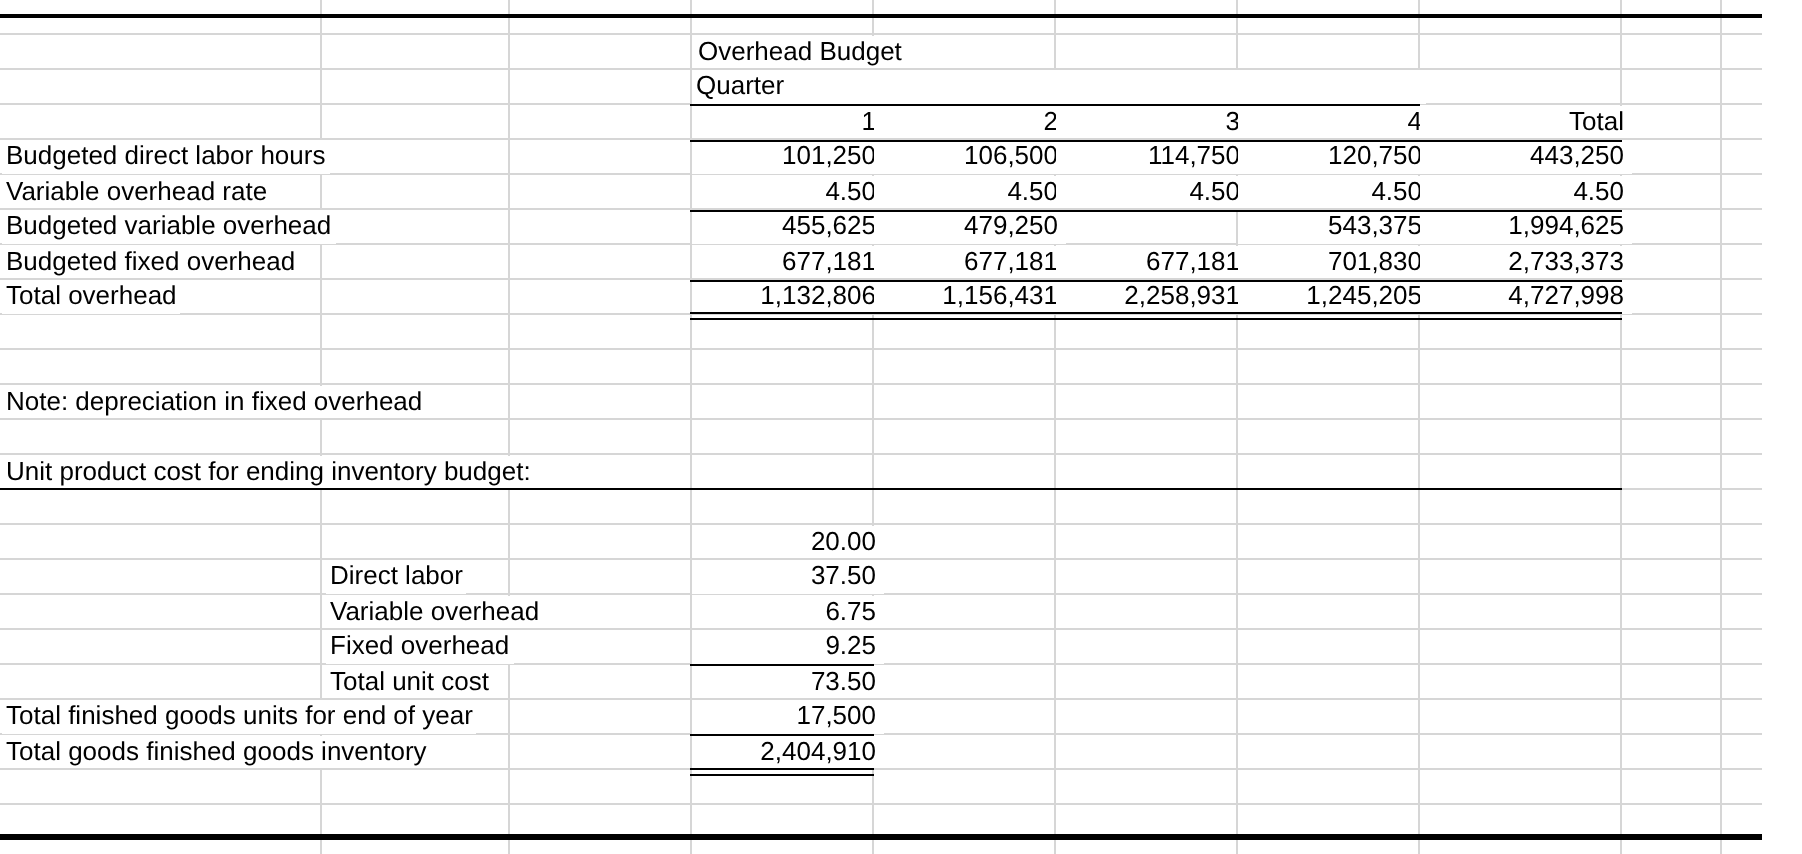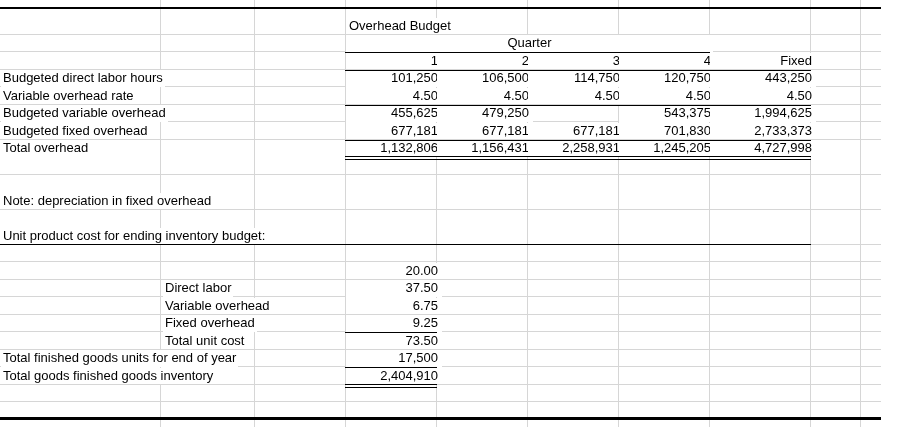--- a/index.html
+++ b/index.html
@@ -13,21 +13,21 @@
       linear-gradient(to right, transparent 345px, #d6d6d6 345px, #d6d6d6 346px, transparent 346px),
       linear-gradient(to right, transparent 436px, #d6d6d6 436px, #d6d6d6 437px, transparent 437px),
       linear-gradient(to right, transparent 527px, #d6d6d6 527px, #d6d6d6 528px, transparent 528px),
       linear-gradient(to right, transparent 618px, #d6d6d6 618px, #d6d6d6 619px, transparent 619px),
       linear-gradient(to right, transparent 709px, #d6d6d6 709px, #d6d6d6 710px, transparent 710px),
       linear-gradient(to right, transparent 810px, #d6d6d6 810px, #d6d6d6 811px, transparent 811px),
       linear-gradient(to right, transparent 860px, #d6d6d6 860px, #d6d6d6 861px, transparent 861px);
   }
   .cell{position:absolute;height:16.5px;line-height:16.5px;background:#fff;white-space:nowrap;z-index:1;padding:0 2px;}
   .num{text-align:right;padding-right:4px;}
-  .center{text-align:center;}
+  .center{}
   .rule{position:absolute;background:#000;z-index:5;}
   .dbl{position:absolute;background:transparent;border-top:1px solid #000;border-bottom:1px solid #000;height:4px;box-sizing:border-box;z-index:5;}
   
   .r2{top:17.5px}.r3{top:35px}.r4{top:52.5px}.r5{top:70px}.r6{top:87.5px}.r7{top:105px}
   .r8{top:122.5px}.r9{top:140px}.r12{top:192.5px}.r14{top:227.5px}.r16{top:262.5px}
   .r17{top:280px}.r18{top:297.5px}.r19{top:315px}.r20{top:332.5px}.r21{top:350px}.r22{top:367.5px}
   
   .cA{left:1px}.cB{left:163px}
   .cD{left:346px;width:90px}.cE{left:437px;width:90px}.cF{left:528px;width:90px}
   .cG{left:619px;width:90px}.cH{left:710px;width:100px}
@@ -48,21 +48,21 @@
   <div class="rule" style="top:366.5px;left:345px;width:92px;height:1px"></div>
   <div class="dbl" style="top:383.5px;left:345px;width:92px"></div>
   <div class="rule" style="top:417px;left:0;width:901px;height:3px"></div>
 
   <div class="cell r2" style="left:347px">Overhead Budget</div>
   <div class="cell r3 center" style="left:346px;width:363px">Quarter</div>
   <div class="cell num r4 cD">1</div>
   <div class="cell num r4 cE">2</div>
   <div class="cell num r4 cF">3</div>
   <div class="cell num r4 cG">4</div>
-  <div class="cell num r4 cH">Fixed</div>
+  <div class="cell num r4 cH">Total</div>
 
   <div class="cell r5 cA">Budgeted direct labor hours</div>
   <div class="cell num r5 cD">101,250</div>
   <div class="cell num r5 cE">106,500</div>
   <div class="cell num r5 cF">114,750</div>
   <div class="cell num r5 cG">120,750</div>
   <div class="cell num r5 cH">443,250</div>
 
   <div class="cell r6 cA">Variable overhead rate</div>
   <div class="cell num r6 cD">4.50</div>

